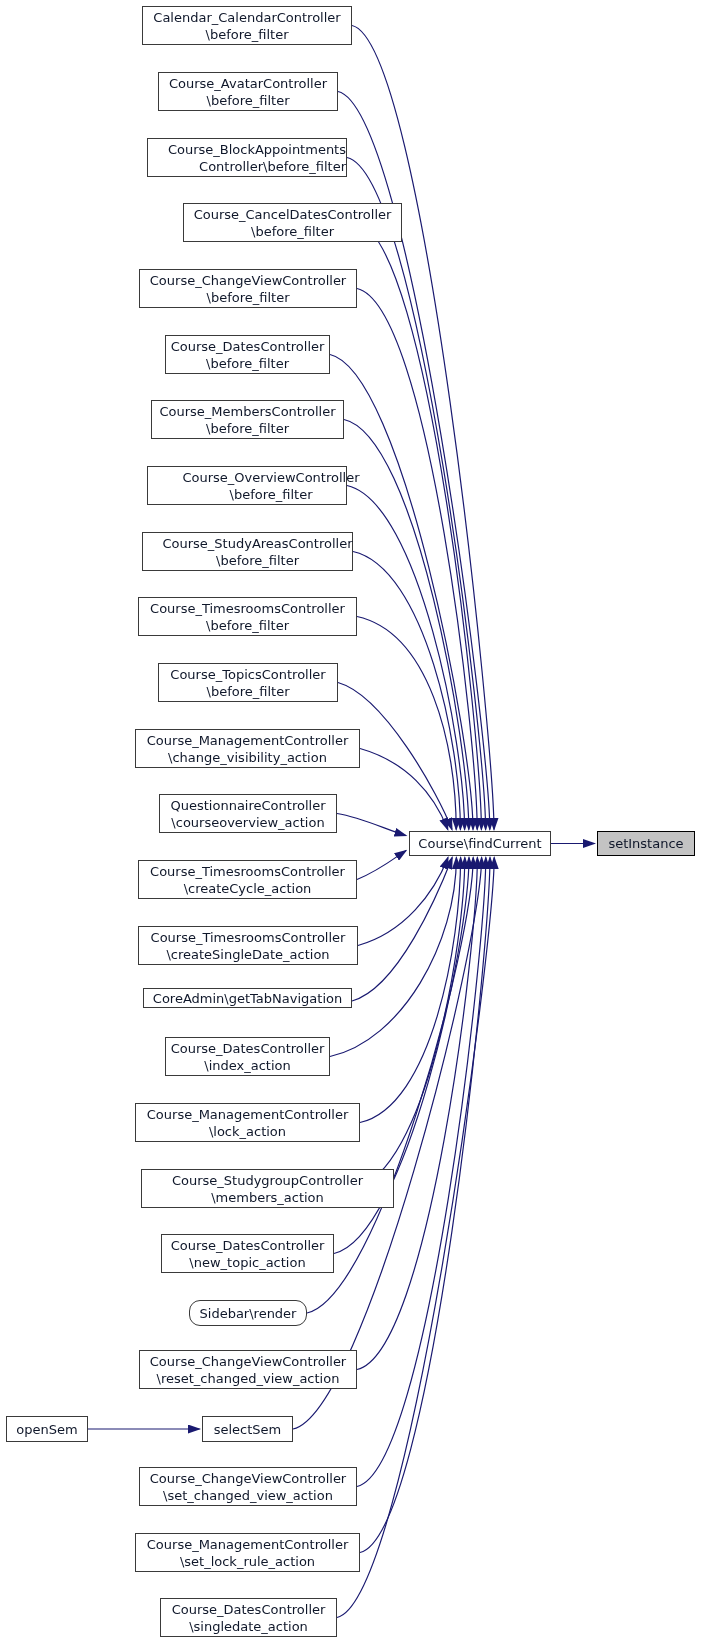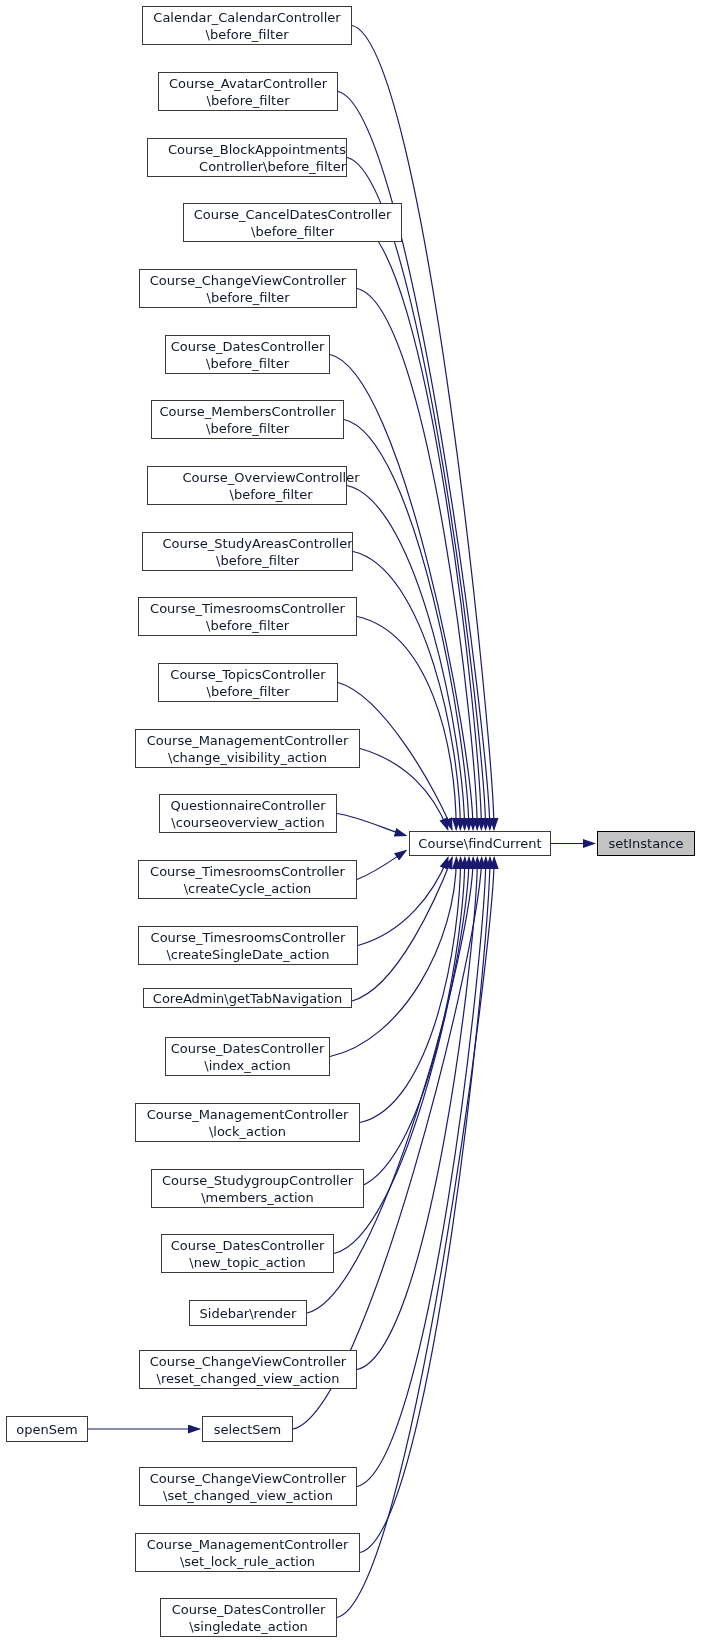--- a/index.html
+++ b/index.html
@@ -139,29 +139,29 @@
         <span>CoreAdmin\getTabNavigation</span>
       </div>
       <div class="node" style="left: 165px; top: 1037px; width: 165px; height: 39px;">
         <span>Course_DatesController</span>
         <span>\index_action</span>
       </div>
       <div class="node" style="left: 135px; top: 1103px; width: 225px; height: 39px;">
         <span>Course_ManagementController</span>
         <span>\lock_action</span>
       </div>
-      <div class="node" style="left: 151px; top: 1169px; width: 213px; height: 39px;">
+      <div class="node" style="left: 141px; top: 1169px; width: 253px; height: 39px;">
         <span>Course_StudygroupController</span>
         <span>\members_action</span>
       </div>
       <div class="node" style="left: 161px; top: 1234px; width: 173px; height: 39px;">
         <span>Course_DatesController</span>
         <span>\new_topic_action</span>
       </div>
-      <div class="node" style="left: 189px; top: 1300px; width: 118px; height: 26px;">
+      <div class="node" style="left: 189px; top: 1300px; width: 118px; height: 26px; border-radius: 11px;">
         <span>Sidebar\render</span>
       </div>
       <div class="node" style="left: 139px; top: 1350px; width: 218px; height: 39px;">
         <span>Course_ChangeViewController</span>
         <span>\reset_changed_view_action</span>
       </div>
       <div class="node" style="left: 202px; top: 1416px; width: 91px; height: 26px;">
         <span>selectSem</span>
       </div>
       <div class="node" style="left: 139px; top: 1467px; width: 218px; height: 39px;">

